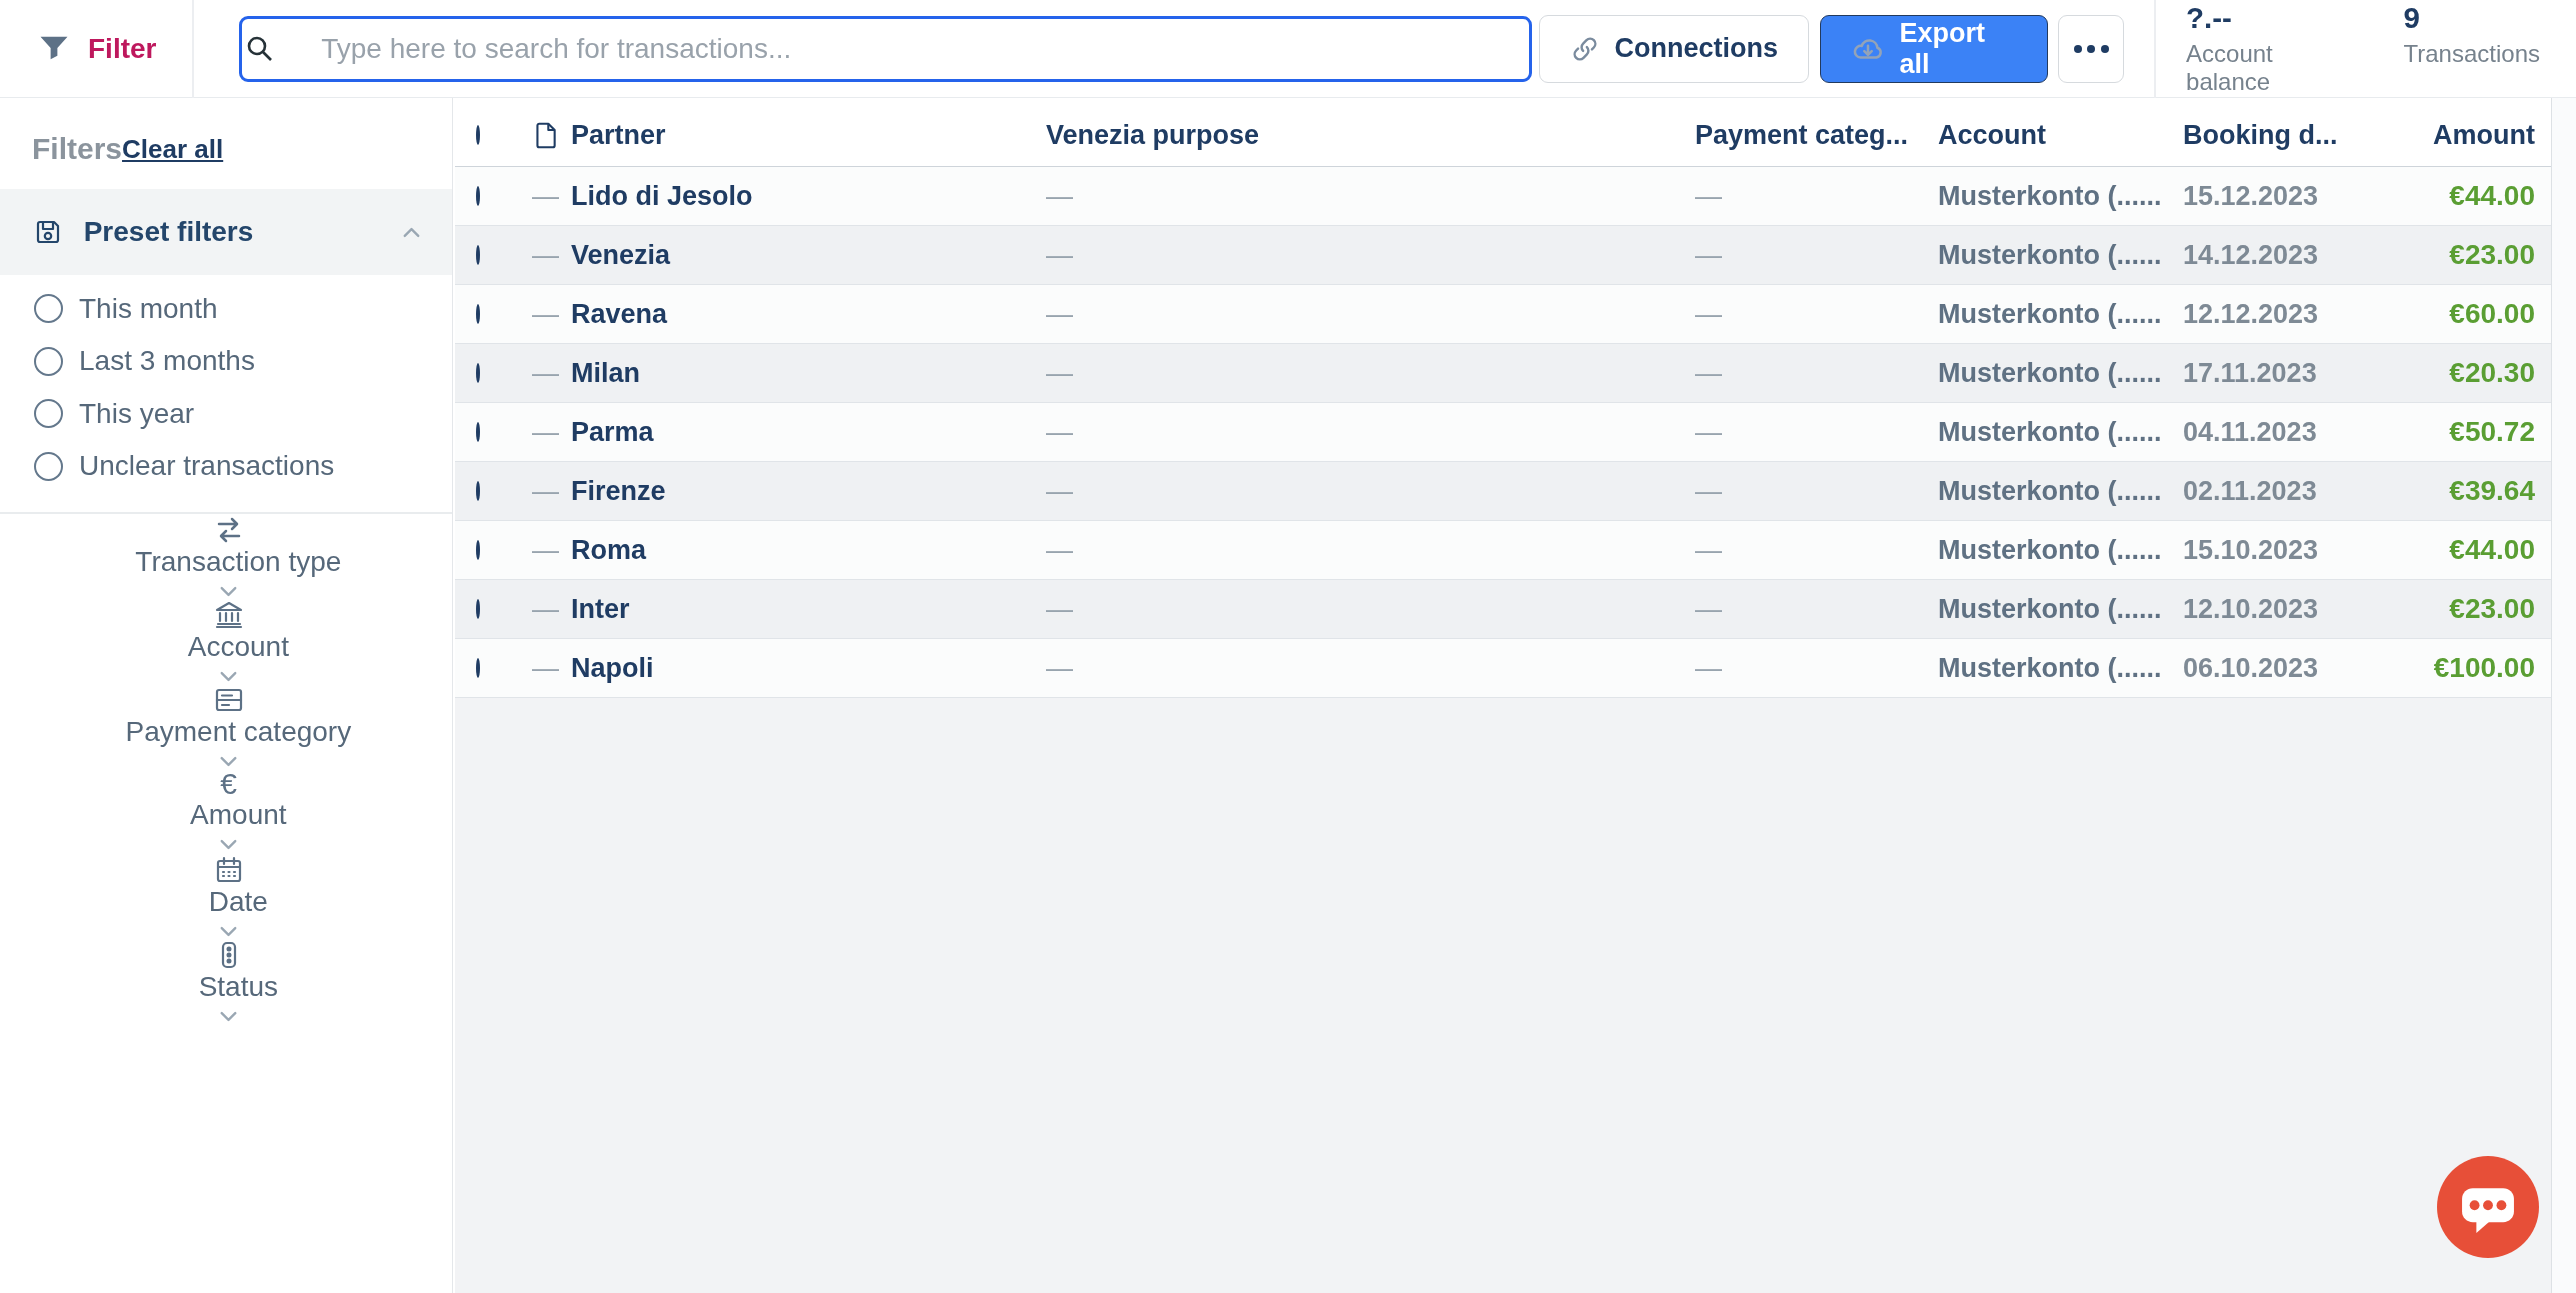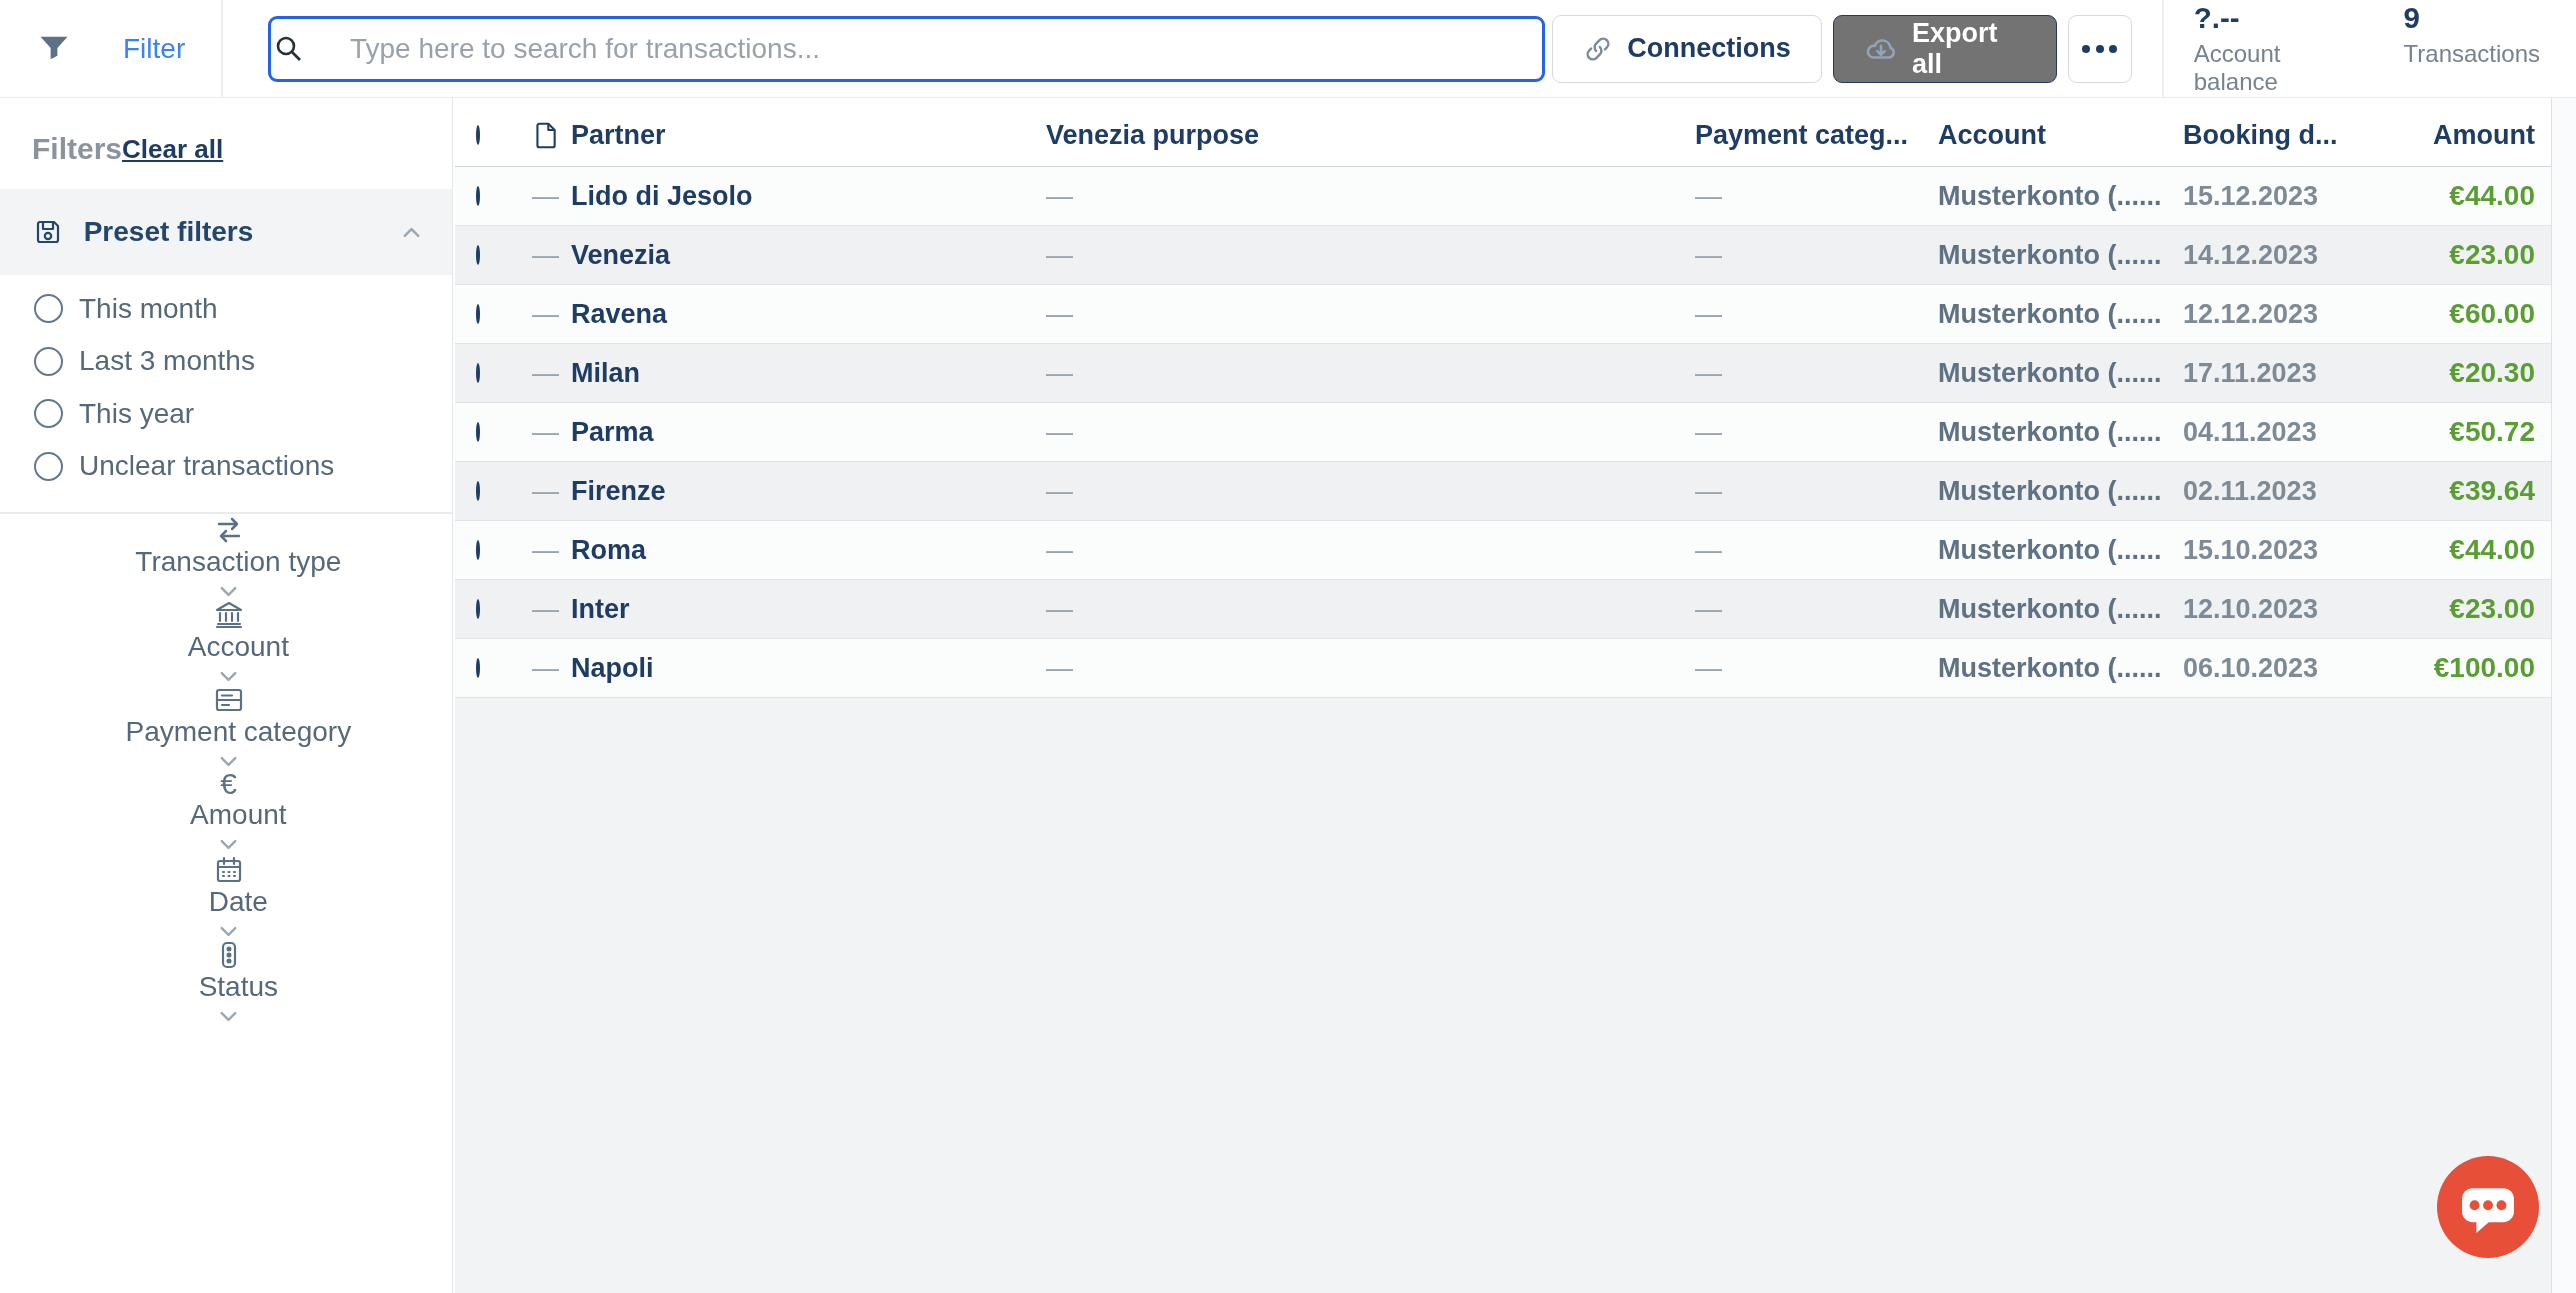--- a/index.html
+++ b/index.html
@@ -4,33 +4,33 @@
 <style>
   * { margin:0; padding:0; box-sizing:border-box; }
   html,body { width:2576px; height:1293px; overflow:hidden; background:#fff;
               font-family:"Liberation Sans", sans-serif; }
 
   
   .topbar { position:absolute; left:0; top:0; width:2576px; height:98px;
             background:#fff; border-bottom:1.8px solid #e8ebee;
             display:flex; align-items:center; }
   .filter-btn { display:flex; align-items:center; gap:16px; padding:0 36px; cursor:pointer; }
-  .filter-btn .label { font-size:28px; font-weight:400; color:#3b82f6;margin-left:35px; }
+  .filter-btn .label { font-size:28px; font-weight:700; color:#be185d; }
   .vdiv { width:1.8px; height:98px; background:#eceef1; }
   .search-wrap { position:relative; margin-left:25px; width:1318px; height:66px; }
   .search-input { width:100%; height:100%; border:3.6px solid #2563eb; border-radius:9px;
                   outline:none; padding:0 21.5px 0 79px; font-size:28px; color:#1f3c63;
                   font-family:"Liberation Sans", sans-serif; background:#fff;margin-left:20px; }
   .search-input::placeholder { color:#99a2ab; }
   .search-icon { position:absolute; left:25px; top:17px; }
   .btn { display:flex; align-items:center; justify-content:center; gap:14.3px;
          height:68px; border-radius:9px; border:1.8px solid #d6dade; background:#fff;
          font-size:27px; font-weight:600; color:#1f3c63; cursor:pointer; }
   .btn-connections { margin-left:27px; padding:0 30px; }
-  .btn-export { margin-left:11px; padding:0 30px; background:#737373; border-color:#223a5e; color:#fff; }
+  .btn-export { margin-left:11px; padding:0 30px; background:#3b82f6; border-color:#223a5e; color:#fff; }
   .btn-more { margin-left:10.7px; width:68px; gap:5.4px; }
   .dot { width:8px; height:8px; border-radius:50%; background:#1f3c63; }
   .stats { display:flex; margin-left:30px; gap:52px; }
   .stat .v { font-size:29.5px; font-weight:700; color:#1f3c63; line-height:1.15; }
   .stat .l { font-size:24px; color:#76828d; margin-top:5.4px; }
   .tb-right { display:flex; align-items:center; margin-left:auto; margin-right:36px; }
 
   
   .sidebar { position:absolute; left:0; top:98px; width:453px; height:1195px;
              background:#fff; border-right:1.8px solid #e4e7ea; }

